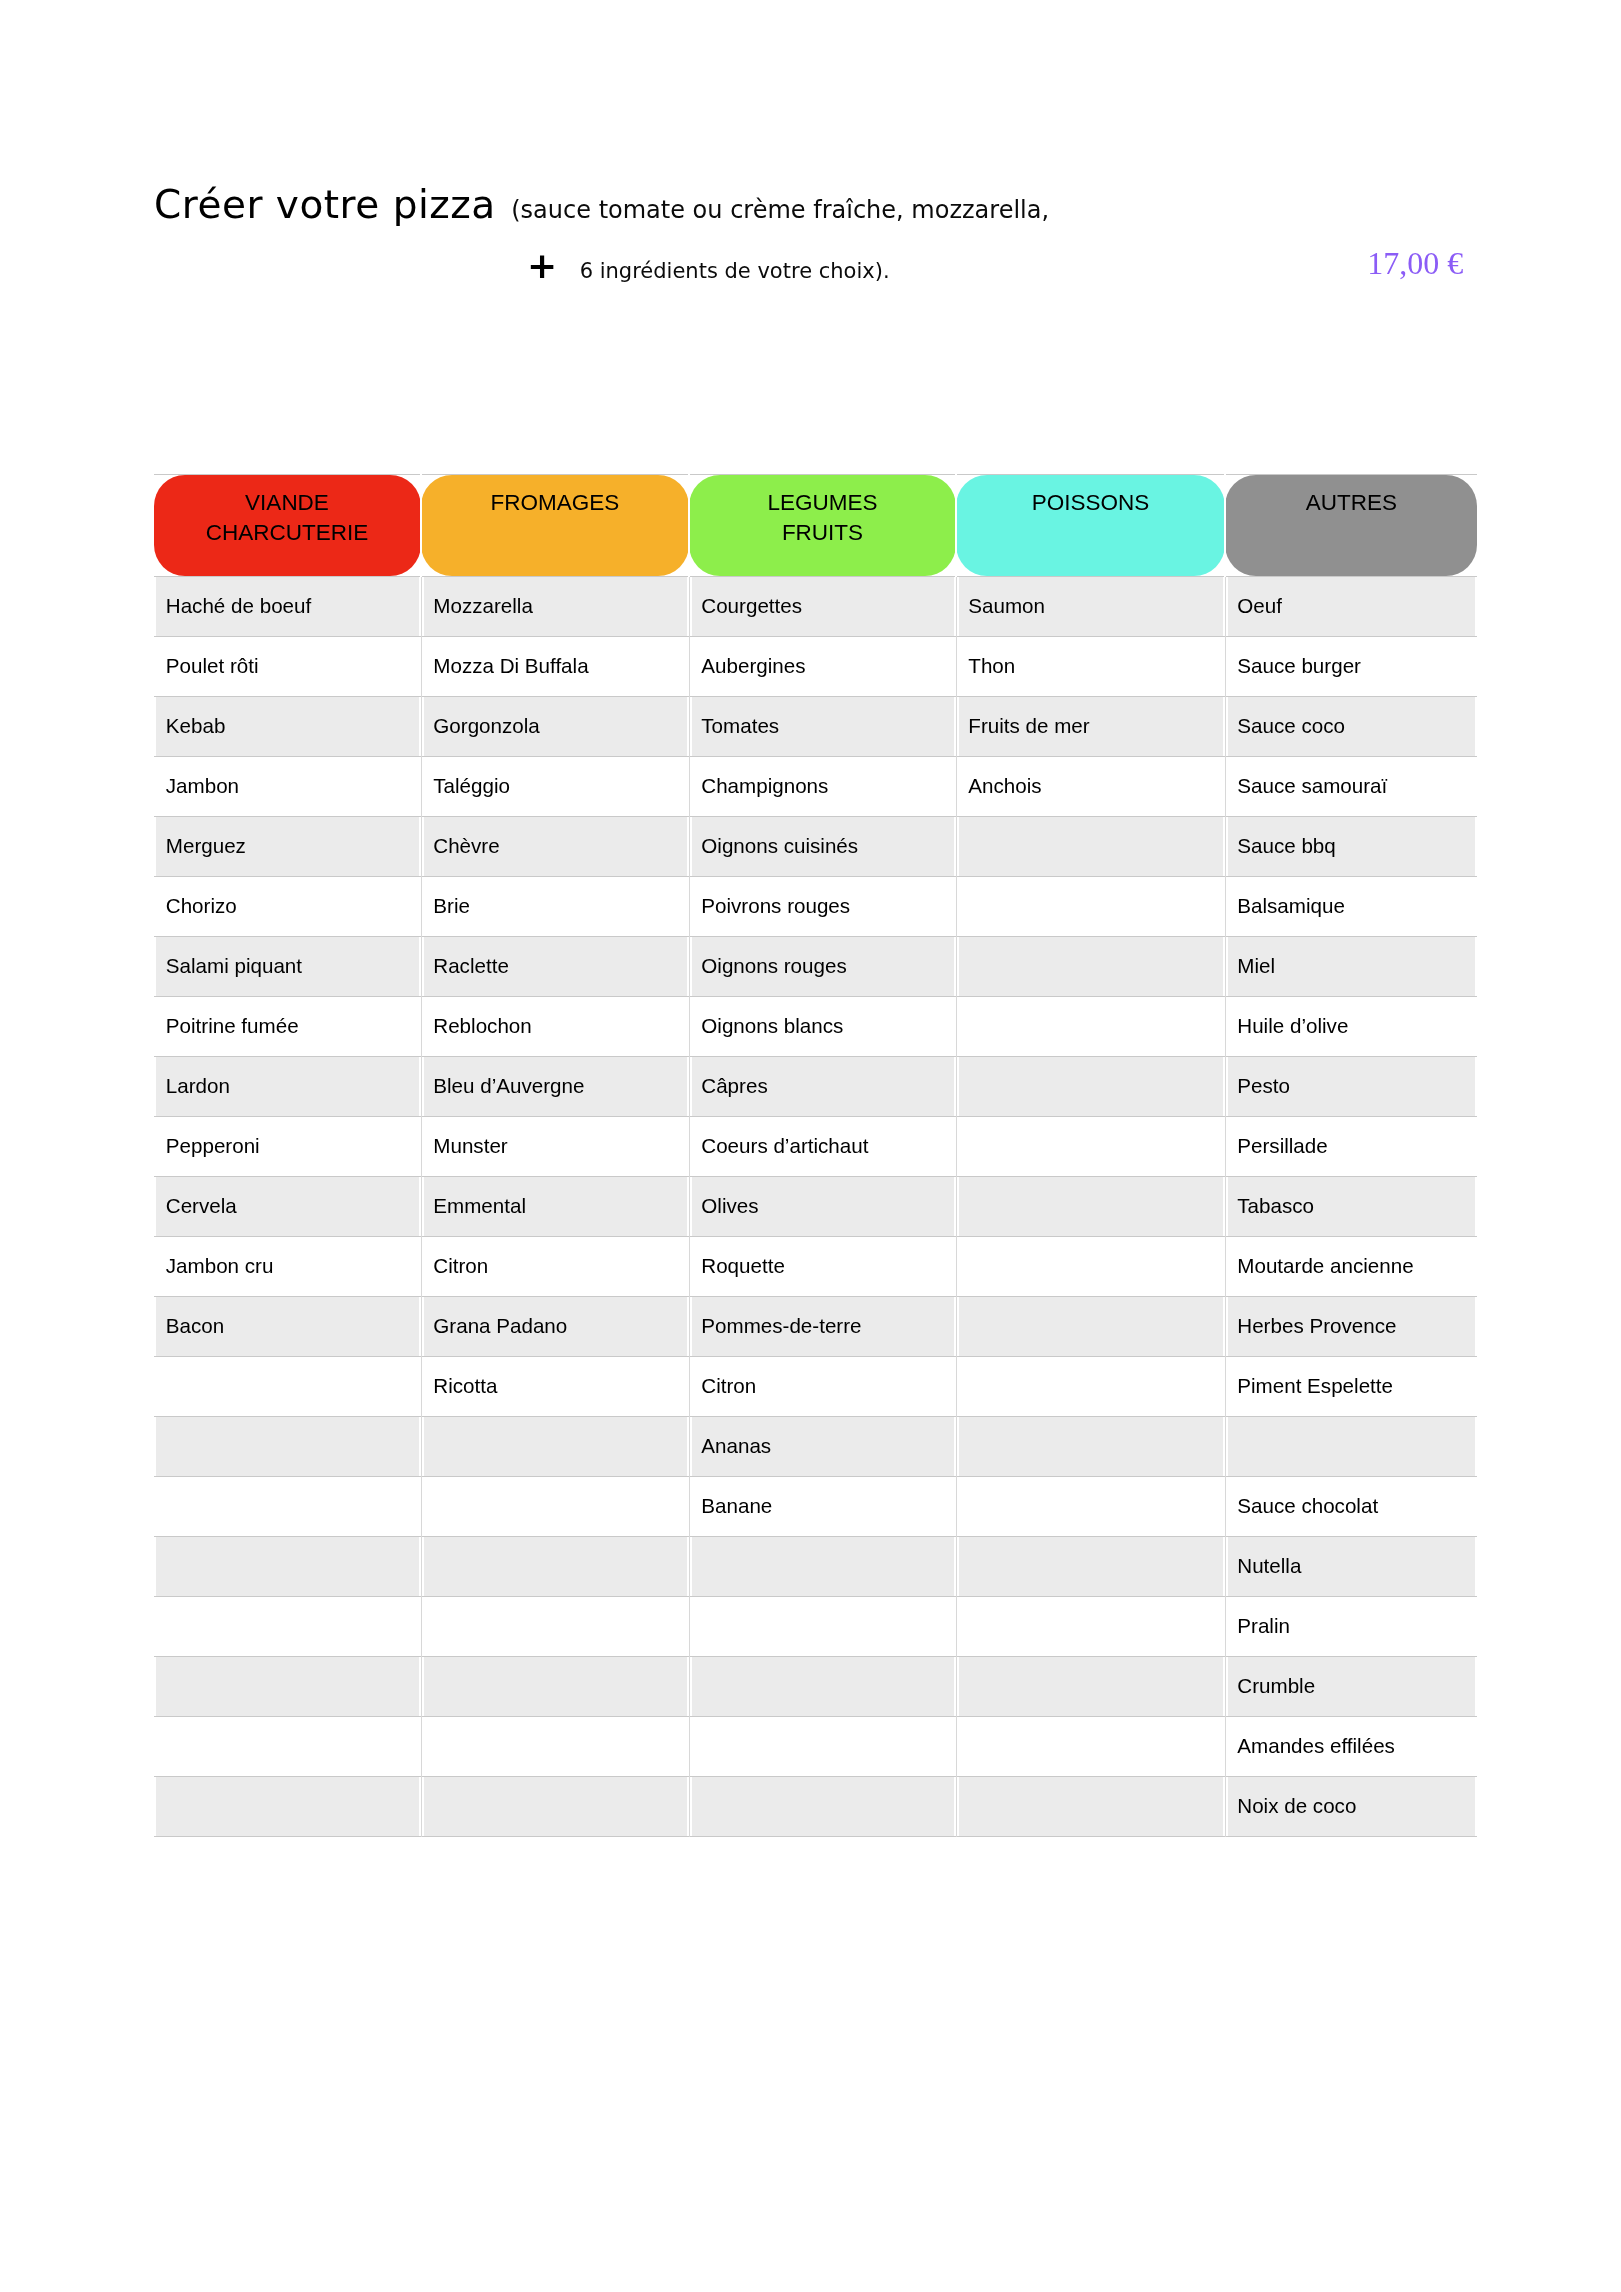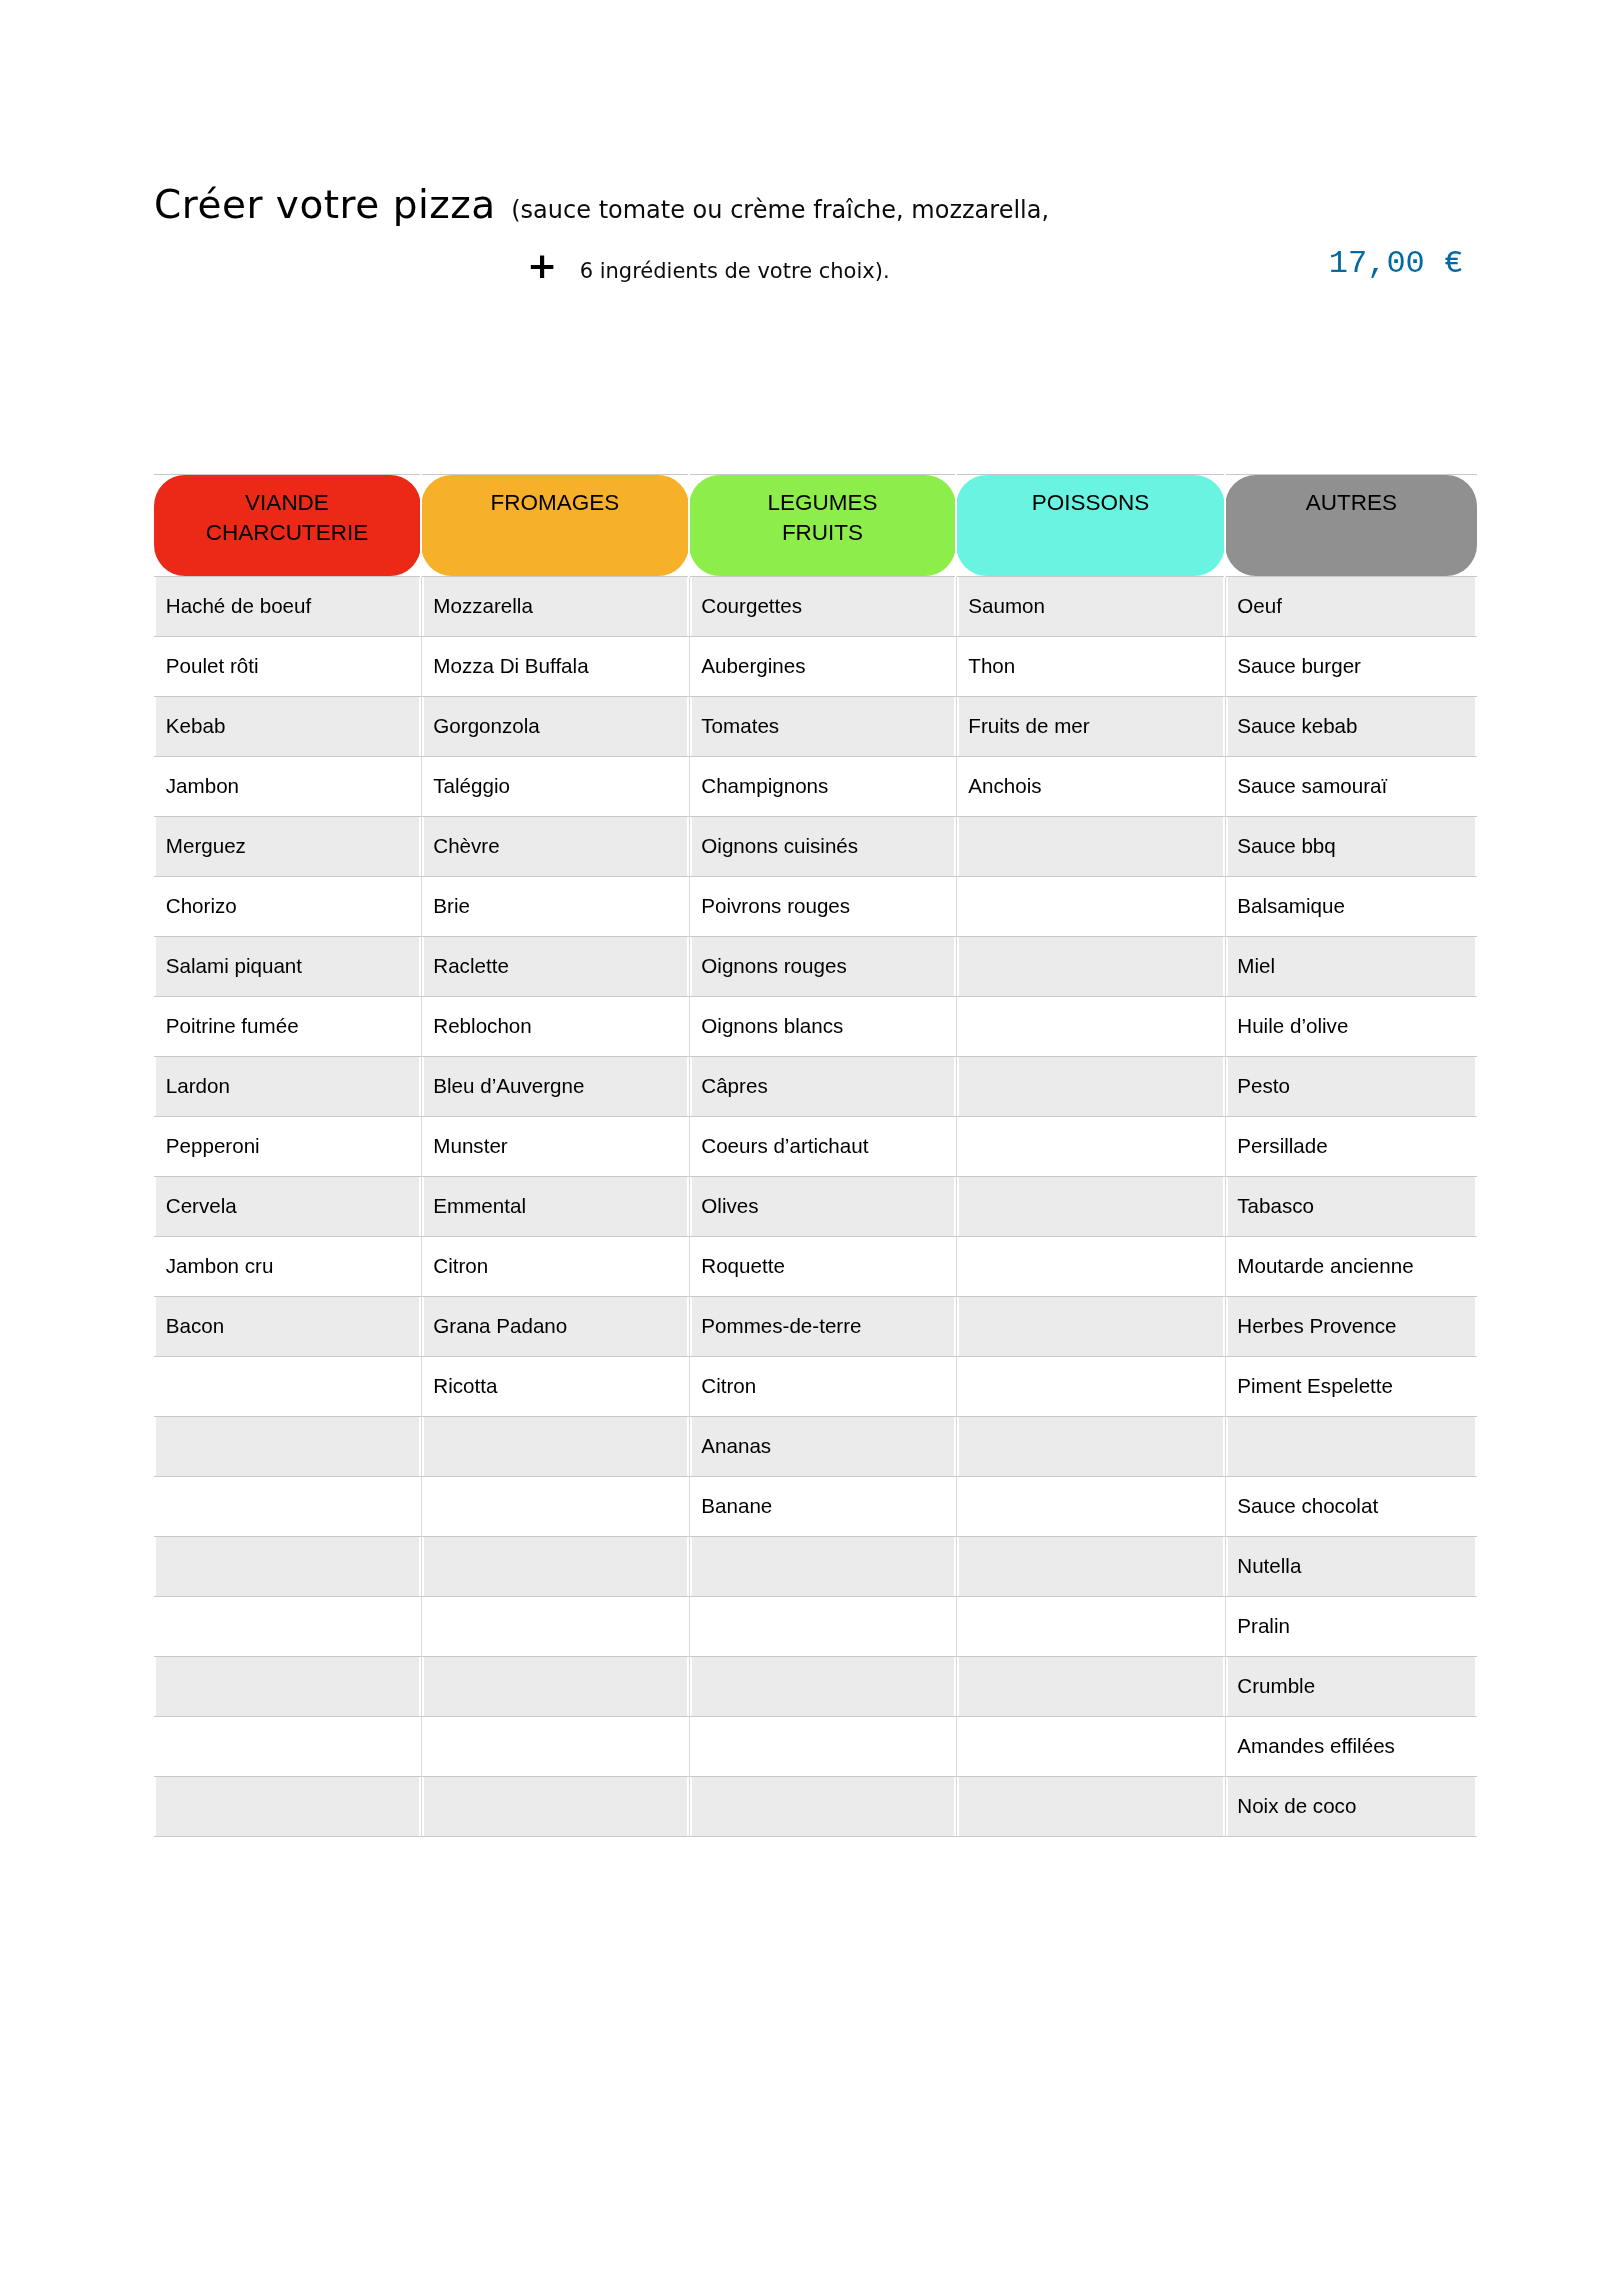--- a/index.html
+++ b/index.html
@@ -58,23 +58,23 @@
     color: #0b0b0b;
   }
   .price {
     position: absolute;
     left: 154px;
     top: 245px;
     width: 1321px;
     box-sizing: border-box;
     padding-right: 11.8px;
     text-align: right;
-    font-family: Liberation Mono, monospace;
+    font-family: Liberation Serif, serif;
     font-size: 32px;
-    color: #0369a1;
+    color: #8b5cf6;
     pointer-events: none;
   }
 
   
   table.menu-table {
     position: absolute;
     left: 154px;
     top: 474px;
     width: 1321px;
     table-layout: fixed;
@@ -164,21 +164,21 @@
           <td>Mozza Di Buffala</td>
           <td>Aubergines</td>
           <td>Thon</td>
           <td>Sauce burger</td>
         </tr>
         <tr class="alt">
           <td>Kebab</td>
           <td>Gorgonzola</td>
           <td>Tomates</td>
           <td>Fruits de mer</td>
-          <td>Sauce kebab</td>
+          <td>Sauce coco</td>
         </tr>
         <tr>
           <td>Jambon</td>
           <td>Taléggio</td>
           <td>Champignons</td>
           <td>Anchois</td>
           <td>Sauce samouraï</td>
         </tr>
         <tr class="alt">
           <td>Merguez</td>

